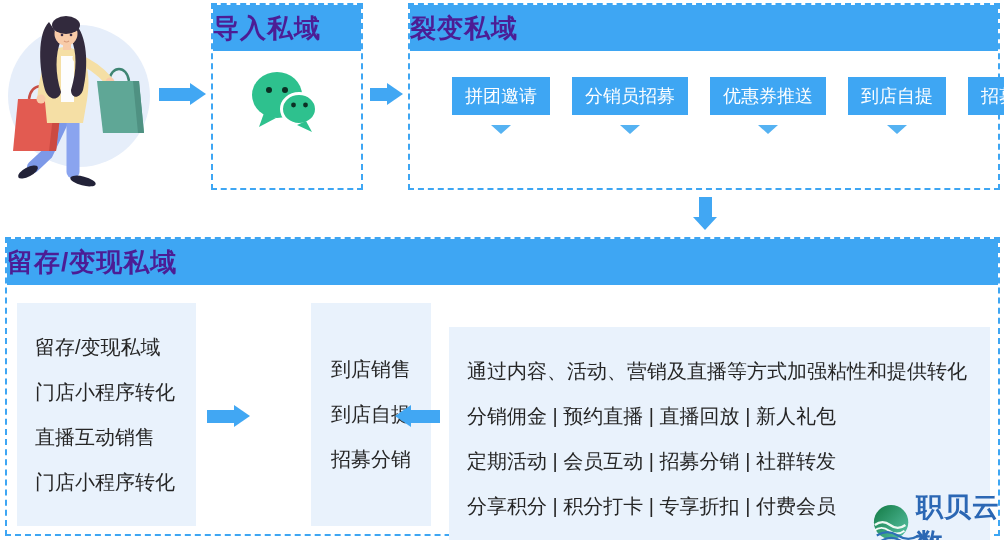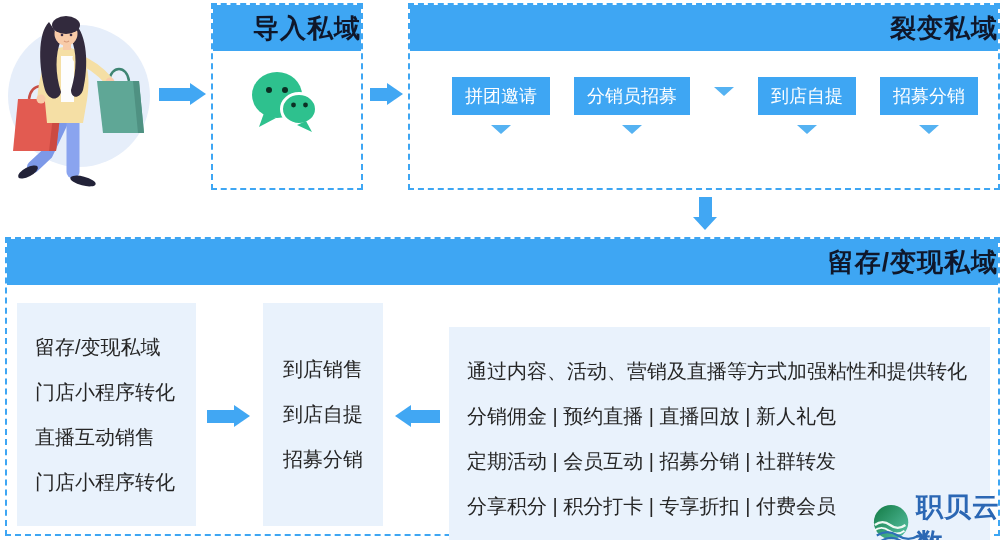--- a/index.html
+++ b/index.html
@@ -13,26 +13,26 @@
     overflow: hidden;
   }
   
   .flow-box {
     position: absolute;
     border: 2px dashed #3ea6f3;
     background: #ffffff;
   }
   .flow-box .box-header {
     background: #3ea6f3;
-    color: #0f172a;
+    color: #4c1d95;
     font-size: 26px;
     font-weight: bold;
     height: 46px;
     line-height: 46px;
-    text-align: right;
+    text-align: left;
     letter-spacing: 1px;
   }
   
   .btn-row {
     display: flex;
     justify-content: space-between;
     padding: 0 20px;
     margin-top: 26px;
   }
   .btn-col { display: flex; flex-direction: column; align-items: center; padding-left: 22px; }
@@ -80,21 +80,21 @@
     position: absolute;
     background: #e9f2fc;
     color: #262626;
     font-size: 20px;
     display: flex;
     flex-direction: column;
     justify-content: center;
   }
   .panel .line { line-height: 45px; white-space: nowrap; }
   .panel.left-pad { padding-left: 18px; }
-  .panel.centered { align-items: center; }
+  .panel.centered { align-items: center; margin-left: 48px; }
   
   .logo {
     position: absolute;
     left: 872px; top: 489px;
     display: flex;
     align-items: center;
   }
   .logo-text {
     color: #2b67b4;
     font-size: 27px;
@@ -177,20 +177,21 @@
     <div class="btn-row">
       <div class="btn-col">
         <div class="pill-btn">拼团邀请</div>
         <div class="tri-down"></div>
       </div>
       <div class="btn-col">
         <div class="pill-btn">分销员招募</div>
         <div class="tri-down"></div>
       </div>
       <div class="btn-col">
+        <div class="pill-btn">优惠券推送</div>
         <div class="tri-down"></div>
       </div>
       <div class="btn-col">
         <div class="pill-btn">到店自提</div>
         <div class="tri-down"></div>
       </div>
       <div class="btn-col">
         <div class="pill-btn">招募分销</div>
         <div class="tri-down"></div>
       </div>

